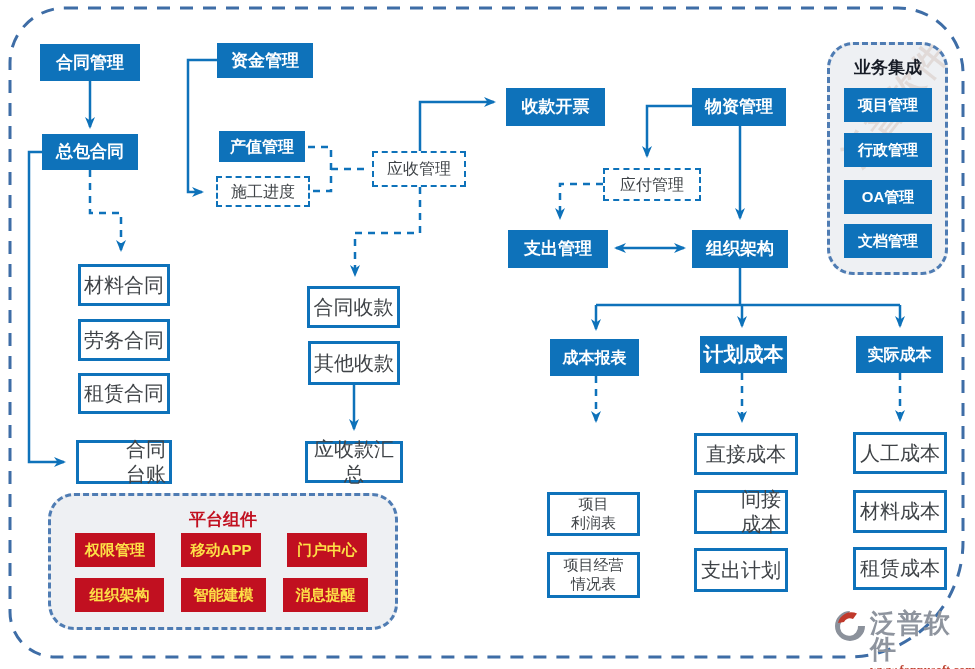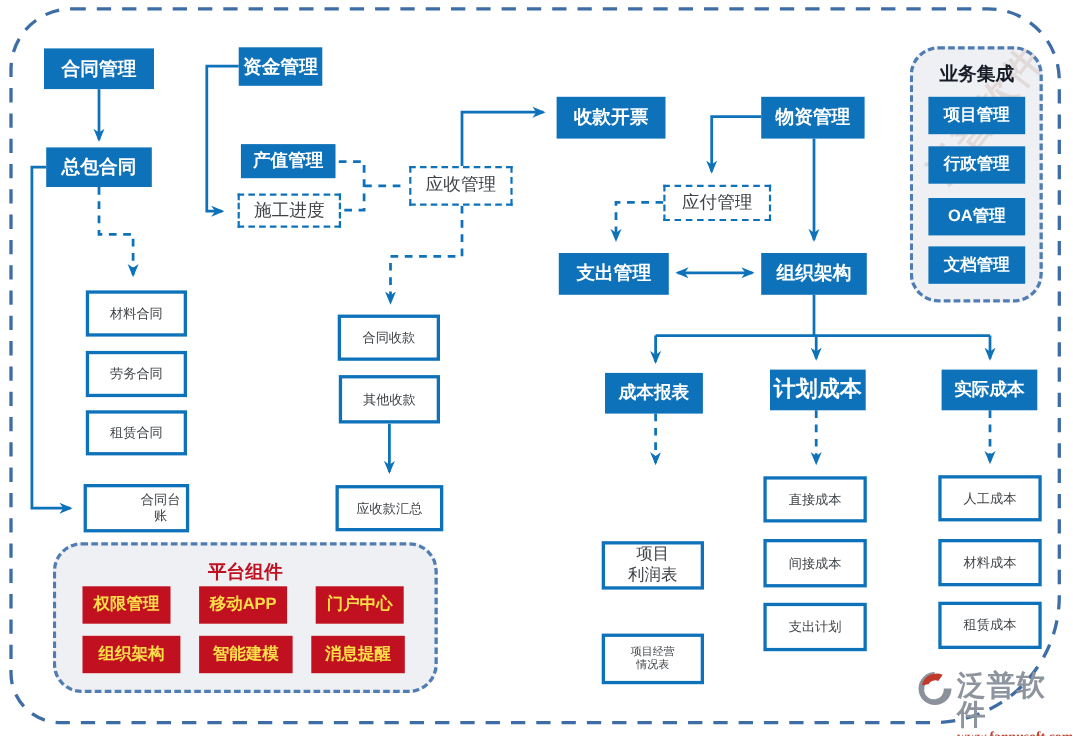--- a/index.html
+++ b/index.html
@@ -6,21 +6,21 @@
   #stage{
     position:relative;width:975px;height:669px;background:#fff;overflow:hidden;
     font-family:"Liberation Sans","DejaVu Sans",sans-serif;
   }
   .box{
     position:absolute;display:flex;align-items:center;justify-content:center;
     text-align:center;white-space:pre-line;line-height:1.25;box-sizing:border-box;
     z-index:3;
   }
   .solid{background:#0e72ba;color:#fff;font-weight:bold;font-size:17px;}
-  .outline{background:#fff;border:3px solid #0e72ba;color:#3f4347;font-size:12px;}
+  .outline{background:#fff;border:3px solid #0e72ba;color:#3f4347;font-size:20px;}
   .dashedbox{background:#fff;border:2px dashed #0e72ba;color:#3f4347;font-size:16px;}
   .redbox{background:#c11020;color:#fde047;font-weight:bold;font-size:15px;z-index:3;}
   .panel{
     position:absolute;background:#eef0f3;border:3px dashed #4f7cb3;border-radius:26px;
     box-sizing:border-box;z-index:0;
   }
   .panel-title{position:absolute;font-size:17px;font-weight:bold;z-index:3;text-align:center;}
   #biz-title{color:#171c26;}
   #plat-title{color:#c11020;}
   .bizitem{background:#0e72ba;color:#fff;font-weight:bold;font-size:15px;}
@@ -82,21 +82,21 @@
       <path d="M420 187 V233 H355 V275" marker-end="url(#arr)"></path>
       <path d="M603 184 H560 V218" marker-end="url(#arr)"></path>
       <path d="M596 376 V421" marker-end="url(#arr)"></path>
       <path d="M742 373 V421" marker-end="url(#arr)"></path>
       <path d="M900 373 V420" marker-end="url(#arr)"></path>
     </g>
   </svg>
 
   <div class="box solid" style="left:40px;top:44px;width:100px;height:37px;">合同管理</div>
   <div class="box solid" style="left:42px;top:134px;width:96px;height:36px;">总包合同</div>
-  <div class="box solid" style="left:217px;top:43px;width:76px;height:35px;">资金管理</div>
+  <div class="box solid" style="left:217px;top:43px;width:96px;height:35px;">资金管理</div>
   <div class="box solid" style="left:219px;top:131px;width:86px;height:31px;font-size:16px;">产值管理</div>
   <div class="box solid" style="left:506px;top:88px;width:99px;height:38px;">收款开票</div>
   <div class="box solid" style="left:692px;top:88px;width:94px;height:38px;">物资管理</div>
   <div class="box solid" style="left:508px;top:230px;width:100px;height:38px;">支出管理</div>
   <div class="box solid" style="left:692px;top:230px;width:96px;height:38px;">组织架构</div>
   <div class="box solid" style="left:550px;top:339px;width:89px;height:37px;font-size:16px;">成本报表</div>
   <div class="box solid" style="left:700px;top:336px;width:87px;height:37px;font-size:20px;">计划成本</div>
   <div class="box solid" style="left:856px;top:336px;width:87px;height:37px;font-size:16px;">实际成本</div>
 
   <div class="box dashedbox" style="left:216px;top:176px;width:94px;height:31px;">施工进度</div>
@@ -105,24 +105,24 @@
 
   <div class="box outline" style="left:78px;top:264px;width:92px;height:42px;">材料合同</div>
   <div class="box outline" style="left:78px;top:319px;width:92px;height:42px;">劳务合同</div>
   <div class="box outline" style="left:78px;top:373px;width:92px;height:41px;">租赁合同</div>
   <div class="box outline" style="left:76px;top:440px;width:96px;height:44px;padding-left:44px;">合同台账</div>
   <div class="box outline" style="left:307px;top:286px;width:93px;height:42px;">合同收款</div>
   <div class="box outline" style="left:308px;top:341px;width:92px;height:44px;">其他收款</div>
   <div class="box outline" style="left:305px;top:441px;width:98px;height:42px;">应收款汇总</div>
   <div class="box outline" style="left:547px;top:492px;width:93px;height:44px;font-size:15px;">项目
 利润表</div>
-  <div class="box outline" style="left:547px;top:576px;width:93px;height:46px;font-size:10px;">项目经营
+  <div class="box outline" style="left:547px;top:552px;width:93px;height:46px;font-size:15px;">项目经营
 情况表</div>
-  <div class="box outline" style="left:694px;top:433px;width:94px;height:42px;">直接成本</div>
-  <div class="box outline" style="left:694px;top:490px;width:94px;height:44px;">间接成本</div>
+  <div class="box outline" style="left:694px;top:433px;width:104px;height:42px;">直接成本</div>
+  <div class="box outline" style="left:694px;top:490px;width:94px;height:44px;padding-left:40px;">间接成本</div>
   <div class="box outline" style="left:694px;top:548px;width:94px;height:44px;">支出计划</div>
   <div class="box outline" style="left:853px;top:432px;width:94px;height:42px;">人工成本</div>
   <div class="box outline" style="left:853px;top:490px;width:94px;height:43px;">材料成本</div>
   <div class="box outline" style="left:853px;top:547px;width:94px;height:43px;">租赁成本</div>
 
   <div class="panel-title" id="biz-title" style="left:845px;top:56px;width:86px;">业务集成</div>
   <div class="box bizitem" style="left:844px;top:88px;width:88px;height:34px;">项目管理</div>
   <div class="box bizitem" style="left:844px;top:133px;width:88px;height:34px;text-align:right;">行政管理</div>
   <div class="box bizitem" style="left:844px;top:180px;width:88px;height:34px;">OA管理</div>
   <div class="box bizitem" style="left:844px;top:224px;width:88px;height:34px;">文档管理</div>

